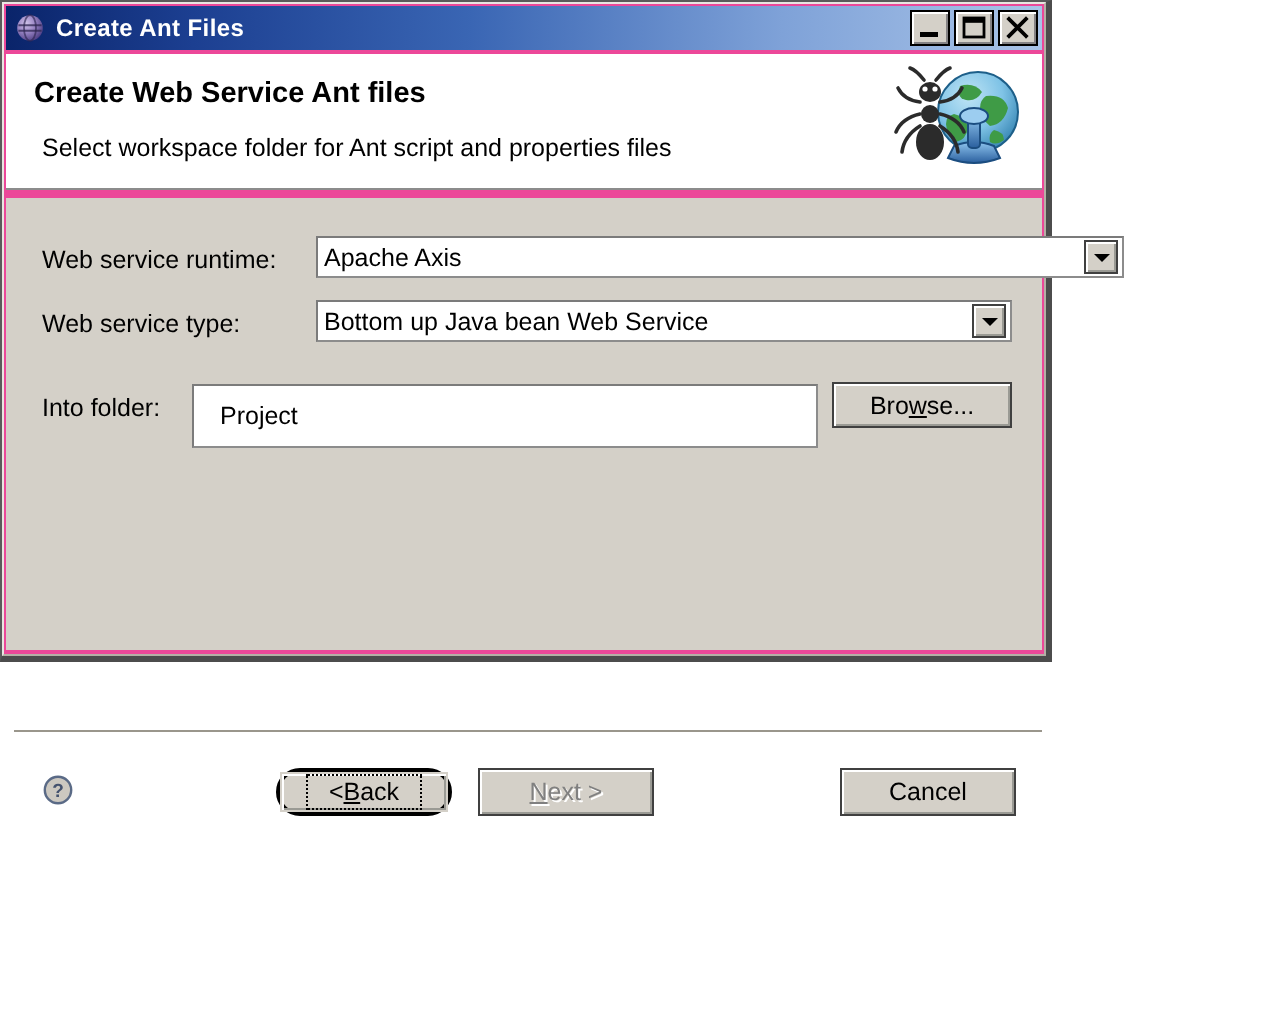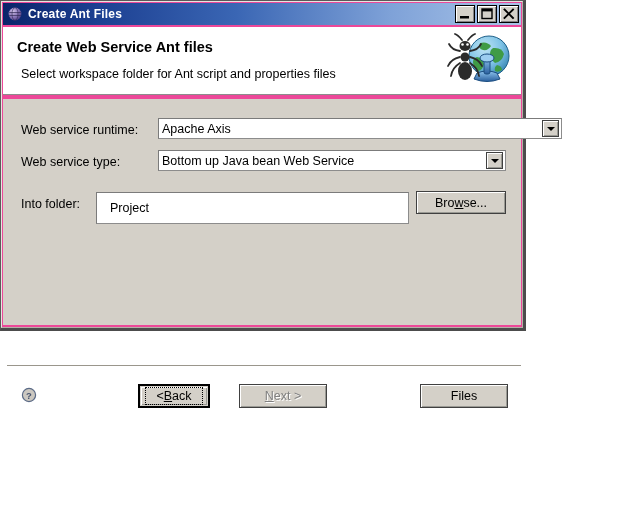--- a/index.html
+++ b/index.html
@@ -380,29 +380,29 @@
     <div id="separator"></div>
 
     <div id="buttonbar">
       <span id="help-icon">
         <svg width="16" height="16" viewBox="0 0 16 16">
           <circle cx="8" cy="8" r="6.6" fill="#ccc8c0" stroke="#5a6a86" stroke-width="1.2"></circle>
           <text x="8" y="11.6" text-anchor="middle" font-family="Liberation Sans, sans-serif" font-size="9.5" font-weight="bold" fill="#44526e">?</text>
         </svg>
       </span>
 
-      <div class="btn default bar-btn" style="left:133px; width:72px;">
+      <div class="btn default bar-btn" style="left:133px; width:88px;border-radius:12px;">
         <span class="btn-inner">
           <span class="btn-focus">&lt; <span class="mn">B</span>ack</span>
         </span>
       </div>
 
       <div class="btn disabled bar-btn" style="left:234px; width:88px;">
         <span><span class="mn">N</span>ext &gt;</span>
       </div>
 
 
       <div class="btn bar-btn" style="left:415px; width:88px;">
-        <span>Files</span>
+        <span>Cancel</span>
       </div>
     </div>
   </div>
 </div>
 
 </body></html>

